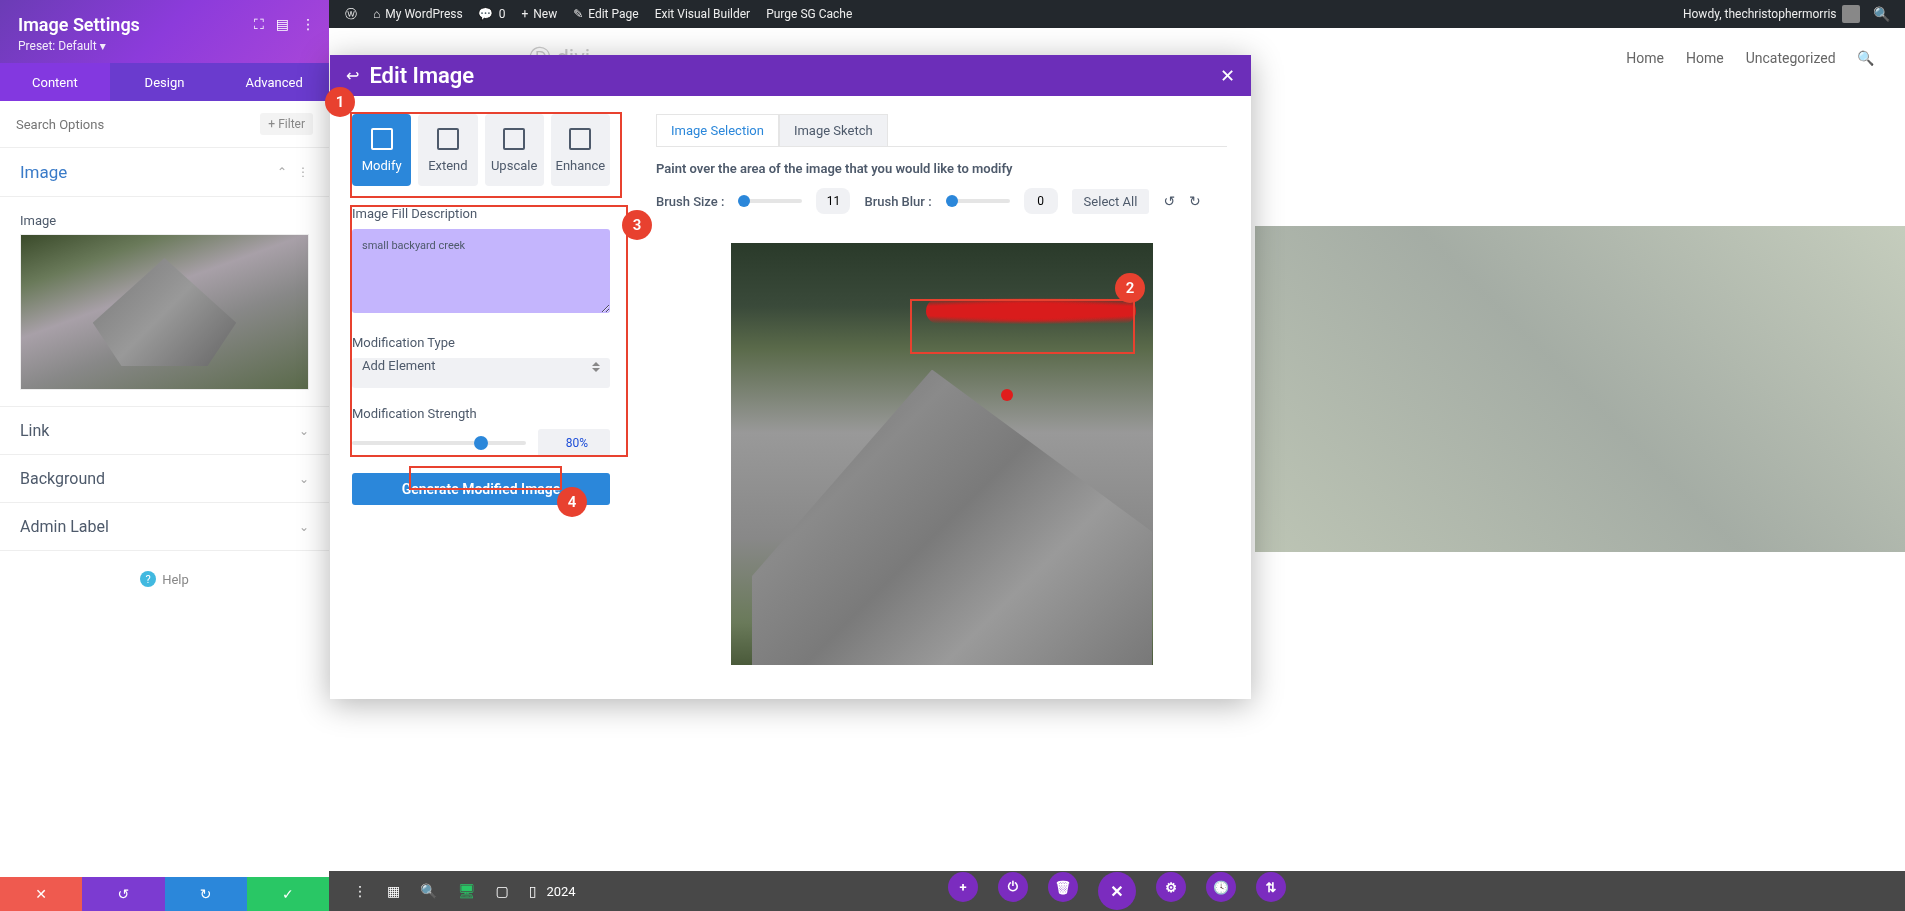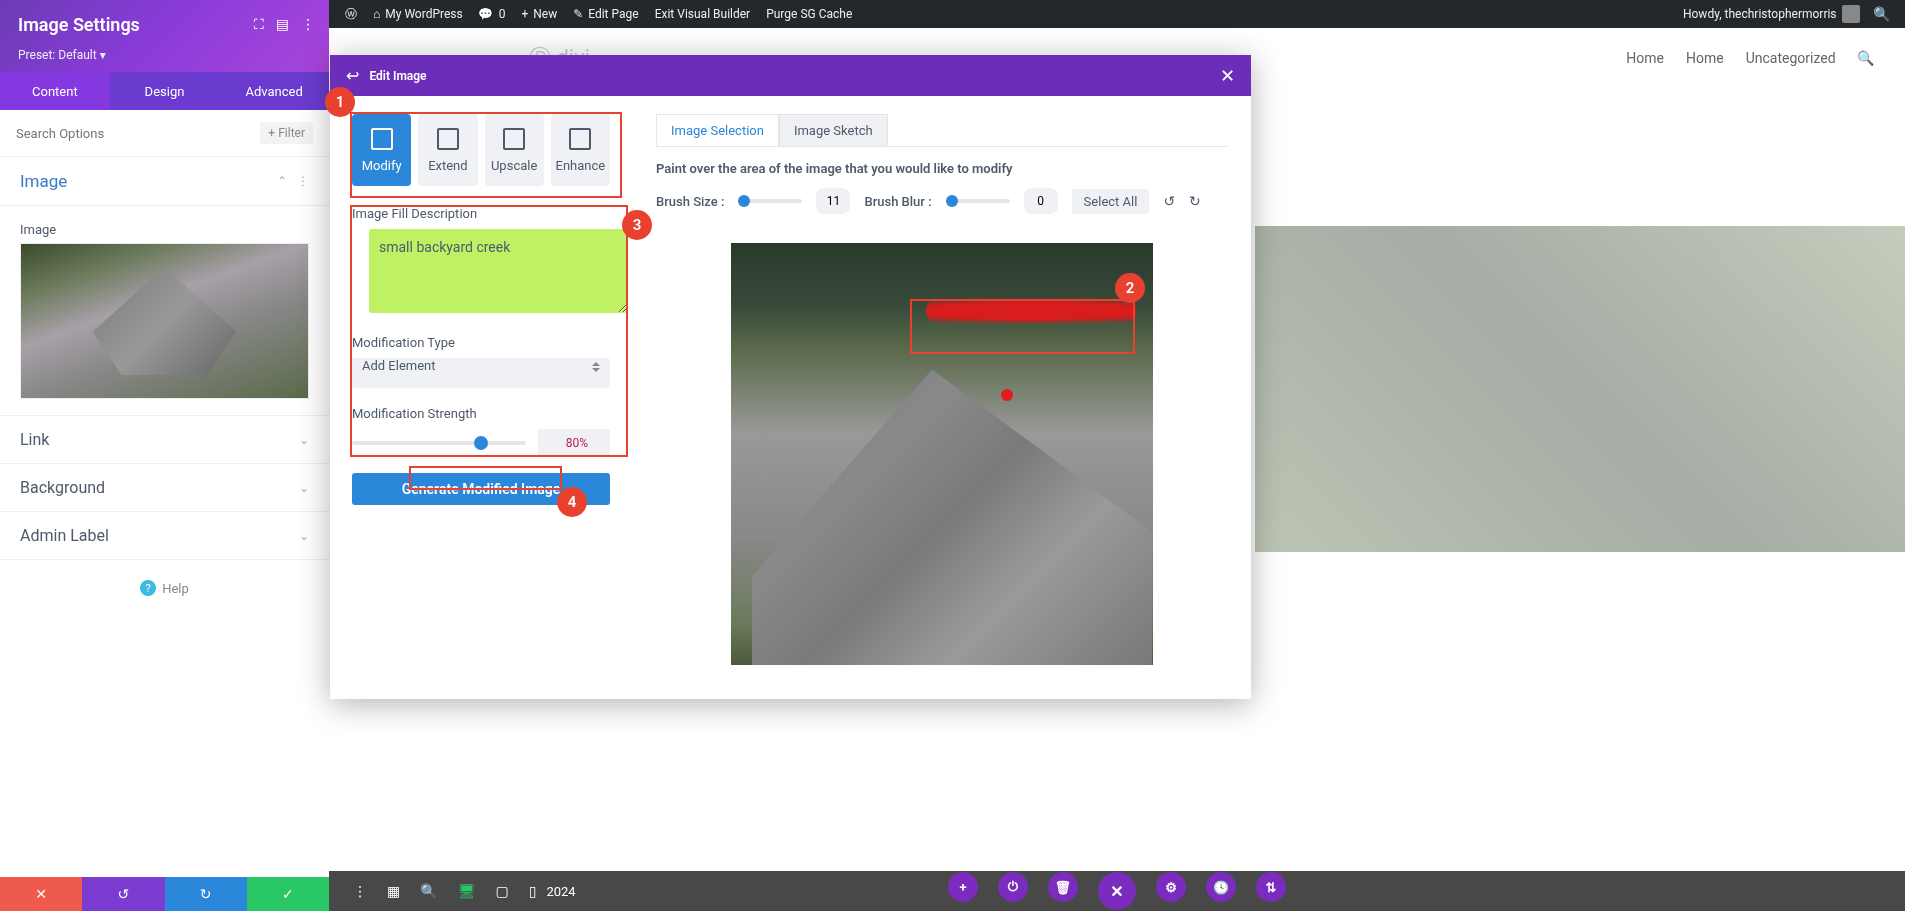--- a/index.html
+++ b/index.html
@@ -19,58 +19,58 @@
 .divi-nav .nav-right span { cursor: pointer; }
 
 
 .page-bg { position: absolute; left: 329px; right: 0; top: 88px; bottom: 0; background: #fff; z-index: 1; }
 .page-bg .bg-image1 { position: absolute; right: 0; top: 138px; width: 650px; height: 326px; background: linear-gradient(45deg, #7a8a6a, #4a5a4a, #8a9a7a); opacity: 0.5; }
 
 
 .sidebar { position: absolute; left: 0; top: 0; width: 329px; height: 100%; background: #fff; z-index: 10; display: flex; flex-direction: column; justify-content: flex-end; }
 .sidebar-header { background: linear-gradient(135deg, #6b3cb5, #8c3bdb, #a846d9); color: #fff; padding: 14px 18px 10px; }
 .sidebar-header h2 { font-size: 18px; font-weight: 600; }
-.sidebar-header .preset { font-size: 12px; margin-top: 13px; opacity: 0.9; }
+.sidebar-header .preset { font-size: 12px; margin-top: 4px; opacity: 0.9; }
 .sidebar-header-icons { position: absolute; right: 14px; top: 16px; display: flex; gap: 12px; color: #fff; font-size: 14px; }
 .sidebar-tabs { background: #6836c7; display: flex; height: 38px; }
 .sidebar-tabs .tab { flex: 1; display: flex; align-items: center; justify-content: center; color: #fff; font-size: 13px; cursor: pointer; background: #6a3bce; }
 .sidebar-tabs .tab.active { background: #8338e0; }
 .sidebar-search { display: flex; align-items: center; padding: 12px 16px; border-bottom: 1px solid #eee; }
 .sidebar-search input { border: none; outline: none; font-size: 13px; flex: 1; color: #999; }
 .sidebar-search .filter-btn { color: #888; font-size: 12px; cursor: pointer; display: flex; align-items: center; gap: 3px; background: #f3f3f3; padding: 4px 8px; border-radius: 3px; }
 .section-header { display: flex; align-items: center; padding: 14px 20px; font-size: 17px; color: #3a7bc8; cursor: pointer; border-bottom: 1px solid #eee; }
 .section-header.collapsed { color: #4e5a6b; font-size: 16px; }
 .section-header .sh-icons { margin-left: auto; display: flex; gap: 10px; color: #aaa; font-size: 12px; }
 .image-section { padding: 16px 20px; border-bottom: 1px solid #eee; }
 .image-section .lbl { font-size: 13px; color: #4e5a6b; margin-bottom: 6px; }
 .image-thumb { width: 100%; height: 156px; background: linear-gradient(160deg, #3a4a2a 0%, #6a7a5a 20%, #a8a0a8 40%, #888 60%, #5a6a4a 100%); border: 1px solid #eee; position: relative; display: flex; align-items: center; justify-content: center; }
 .image-thumb .roof { position: absolute; width: 50%; height: 70%; background: linear-gradient(135deg, #777 0%, #999 50%, #666 100%); clip-path: polygon(50% 0%, 100% 60%, 80% 100%, 20% 100%, 0% 60%); top: 15%; left: 25%; }
 .help-row { text-align: center; padding: 20px; color: #888; font-size: 13px; display: flex; align-items: center; justify-content: center; gap: 6px; }
 .help-row .q { width: 16px; height: 16px; border-radius: 50%; background: #41b9e0; color: #fff; font-size: 11px; display: inline-flex; align-items: center; justify-content: center; }
 
 
 .modal { position: absolute; left: 330px; top: 55px; width: 921px; height: 644px; background: #fff; z-index: 20; box-shadow: 0 5px 30px rgba(0,0,0,0.3); display: flex; flex-direction: column; }
 .modal-header { background: #6c2eb9; color: #fff; height: 41px; display: flex; align-items: center; padding: 0 16px; }
-.modal-header h3 { font-size: 12px; font-weight: 600; margin-left: 10px; }
+.modal-header h3 { font-size: 22px; font-weight: 600; margin-left: 10px; }
 .modal-header .close { margin-left: auto; font-size: 18px; cursor: pointer; }
 .modal-body { display: flex; flex: 1; overflow: hidden; }
 .modal-left { width: 302px; padding: 18px 22px; }
 .mode-buttons { display: flex; gap: 7px; margin-bottom: 20px; }
 .mode-btn { flex: 1; height: 72px; background: #f0f1f4; border-radius: 4px; display: flex; flex-direction: column; align-items: center; justify-content: center; gap: 8px; cursor: pointer; font-size: 13px; color: #4e5a6b; }
 .mode-btn.active { background: #2b87da; color: #ffffff; }
 .mode-btn .ic { width: 22px; height: 22px; border: 2px solid currentColor; border-radius: 2px; position: relative; }
 .form-label { font-size: 13px; color: #4e5a6b; margin-bottom: 8px; }
-.textarea { width: 100%; height: 84px; background: #bef264; border: none; padding: 10px; font-size: 14px; color: #4e5a6b; resize: vertical; border-radius: 3px; margin-bottom: 18px; margin-left: 17px; }
+.textarea { width: 100%; height: 84px; background: #c4b5fd; border: none; padding: 10px; font-size: 11px; color: #4e5a6b; resize: vertical; border-radius: 3px; margin-bottom: 18px; }
 .select-box { width: 100%; height: 30px; background: #f0f1f4; border: none; padding: 0 10px; font-size: 13px; color: #4e5a6b; border-radius: 3px; margin-bottom: 18px; position: relative; display: flex; align-items: flex-start; }
 .select-box::after { content: ''; position: absolute; right: 10px; width: 0; height: 0; border-left: 4px solid transparent; border-right: 4px solid transparent; border-top: 4px solid #888; top: 10px; }
 .select-box::before { content: ''; position: absolute; right: 10px; width: 0; height: 0; border-left: 4px solid transparent; border-right: 4px solid transparent; border-bottom: 4px solid #888; top: 4px; }
 .slider-row { display: flex; align-items: center; gap: 12px; margin-bottom: 16px; }
 .slider { flex: 1; height: 4px; background: #e5e5e5; border-radius: 2px; position: relative; }
 .slider .thumb { position: absolute; width: 14px; height: 14px; background: #2b87da; border-radius: 50%; top: -5px; }
-.slider-val { width: 72px; height: 28px; background: #f0f1f4; font-size: 12px; color: #be185d; display: flex; align-items: center; justify-content: center; border-radius: 3px; padding-left: 6px; }
+.slider-val { width: 72px; height: 28px; background: #f0f1f4; font-size: 12px; color: #1d4ed8; display: flex; align-items: center; justify-content: center; border-radius: 3px; padding-left: 6px; }
 .generate-btn { width: 100%; height: 32px; background: #2b87da; color: #fff; border: none; font-size: 14px; font-weight: 600; cursor: pointer; border-radius: 3px; }
 
 .modal-right { flex: 1; padding: 18px 24px; display: flex; flex-direction: column; }
 .right-tabs { display: flex; gap: 0; border-bottom: 1px solid #e5e5e5; margin-bottom: 14px; }
 .right-tabs .rtab { padding: 8px 14px; font-size: 13px; color: #4e5a6b; border: 1px solid #e5e5e5; border-bottom: none; background: #f0f1f4; cursor: pointer; }
 .right-tabs .rtab.active { color: #2b87da; background: #fff; }
 .hint-text { font-size: 13px; color: #4e5a6b; font-weight: 600; margin-bottom: 12px; }
 .brush-controls { display: flex; align-items: center; gap: 14px; margin-bottom: 29px; font-size: 13px; }
 .brush-controls .blabel { color: #4e5a6b; font-weight: 500; }
 .brush-controls .bslider { width: 64px; height: 4px; background: #e5e5e5; border-radius: 2px; position: relative; }

